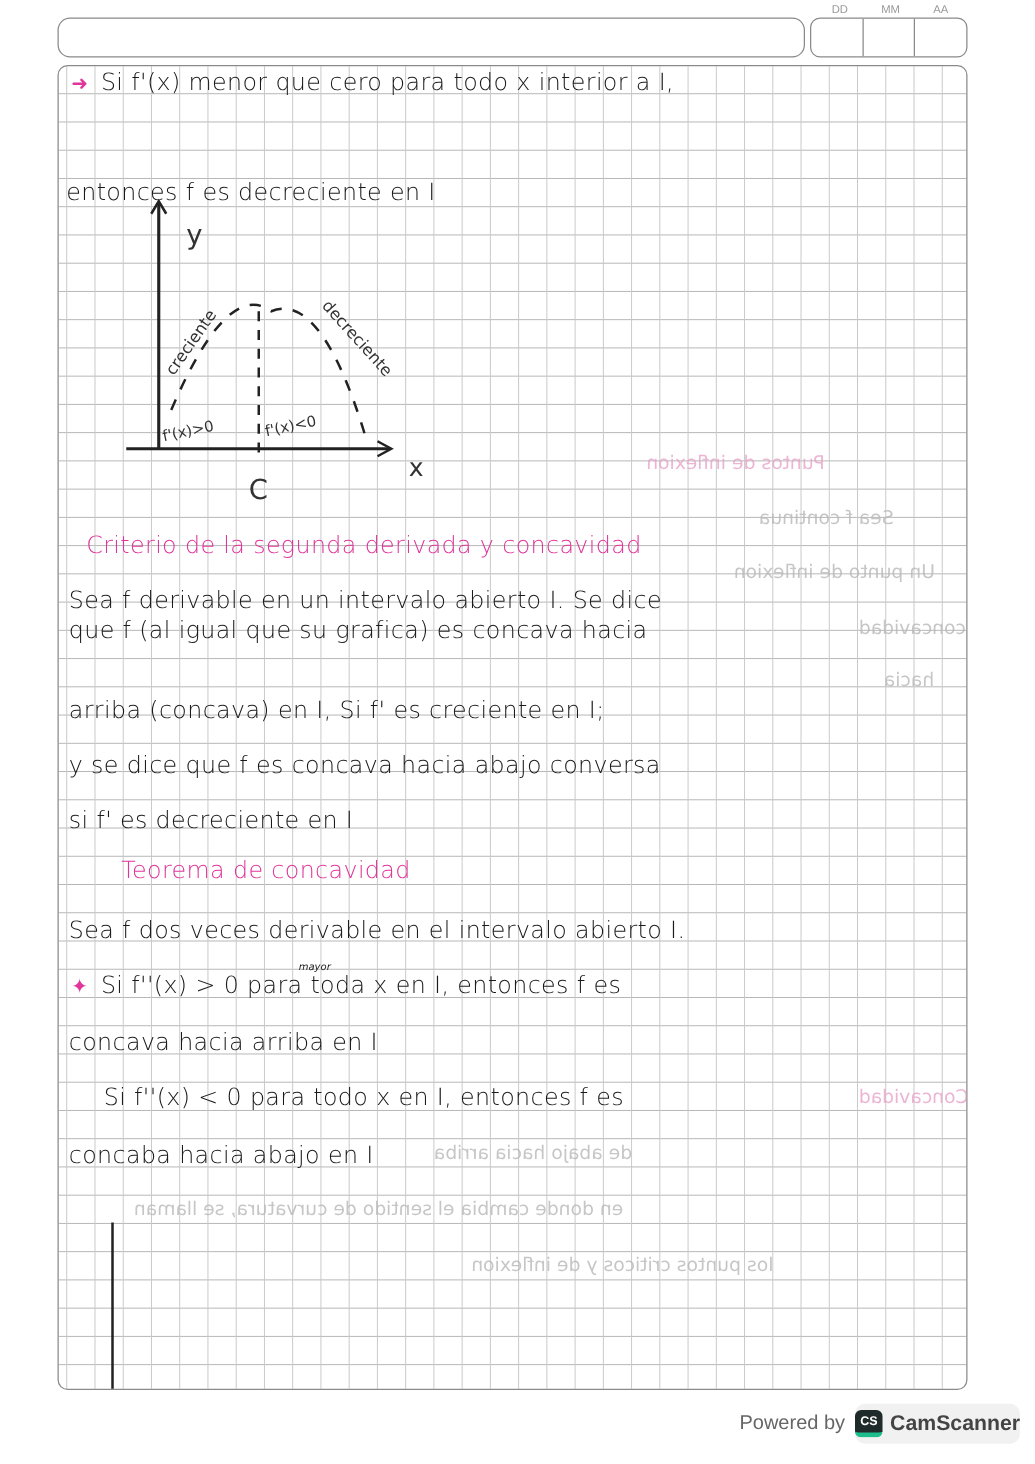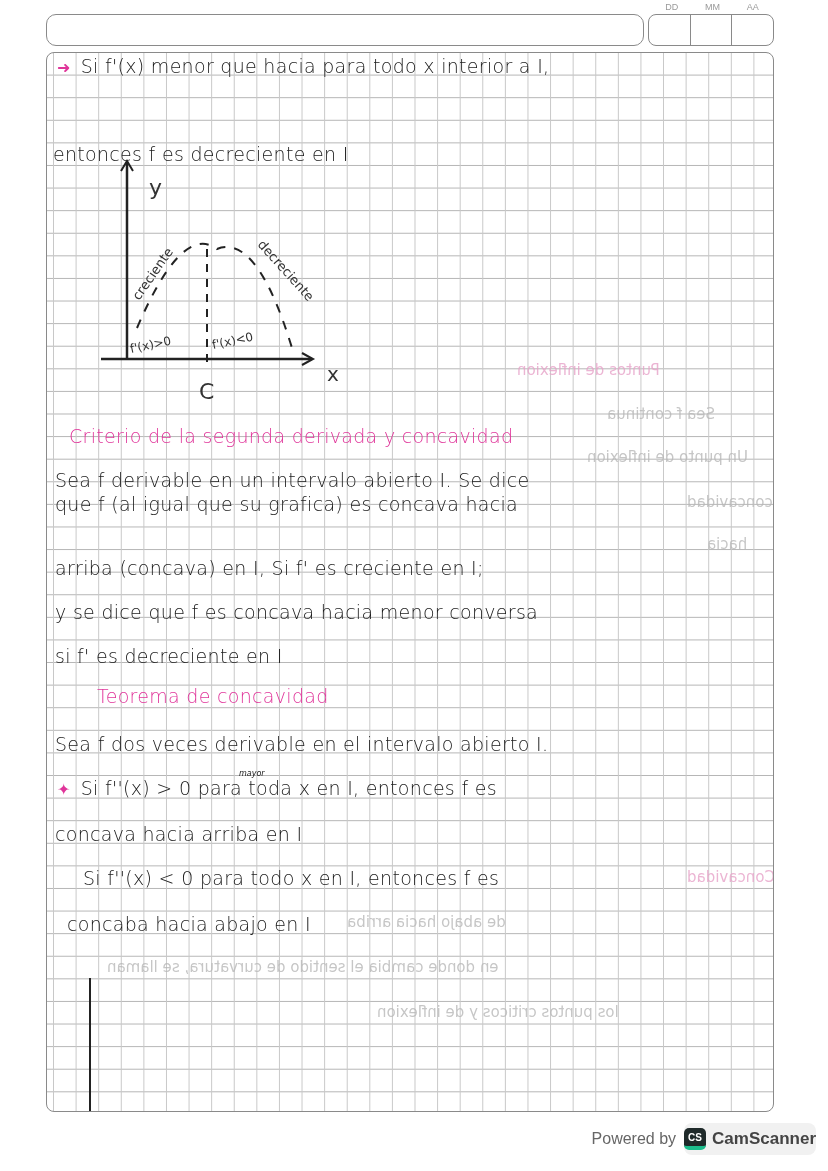--- a/index.html
+++ b/index.html
@@ -93,21 +93,21 @@
   <div class="ghost gray" style="left:560px; top:352px;">Sea f continua</div>
   <div class="ghost gray" style="left:540px; top:395px;">Un punto de inflexion</div>
   <div class="ghost gray" style="left:640px; top:440px;">concavidad</div>
   <div class="ghost gray" style="left:660px; top:482px;">hacia</div>
   <div class="ghost" style="left:640px; top:815px;">Concavidad</div>
   <div class="ghost gray" style="left:300px; top:860px;">de abajo hacia arriba</div>
   <div class="ghost gray" style="left:60px; top:905px;">en donde cambia el sentido de curvatura, se llaman</div>
   <div class="ghost gray" style="left:330px; top:950px;">los puntos criticos y de inflexion</div>
 
   <div class="line" style="top:2px; left:10px;">
-    <span class="bullet">➜</span><span>Si f'(x) menor que hacia para todo x interior a I,</span>
+    <span class="bullet">➜</span><span>Si f'(x) menor que cero para todo x interior a I,</span>
   </div>
   <div class="line" style="top:46px; left:6px;margin-top:44px;">entonces f es decreciente en I</div>
 
   <svg class="graph" width="260" height="250">
     <line x1="40" y1="10" x2="40" y2="206" stroke="#222" stroke-width="2.5"></line>
     <polyline points="34,18 40,8 46,18" fill="none" stroke="#222" stroke-width="2"></polyline>
     <line x1="14" y1="206" x2="225" y2="206" stroke="#222" stroke-width="2.5"></line>
     <polyline points="215,200 226,206 215,212" fill="none" stroke="#222" stroke-width="2"></polyline>
     <path d="M 50 175 Q 95 70 130 96 Q 170 80 205 195" fill="none" stroke="#222" stroke-width="2" stroke-dasharray="9,9"></path>
     <line x1="120" y1="96" x2="120" y2="212" stroke="#222" stroke-width="2" stroke-dasharray="8,7"></line>
@@ -117,31 +117,31 @@
     <text x="0" y="0" font-size="13" transform="translate(52,148) rotate(-55)">creciente</text>
     <text x="0" y="0" font-size="13" transform="translate(170,92) rotate(48)">decreciente</text>
     <text x="0" y="0" font-size="12" transform="translate(44,200) rotate(-12)">f'(x)&gt;0</text>
     <text x="0" y="0" font-size="12" transform="translate(126,196) rotate(-12)">f'(x)&lt;0</text>
   </svg>
 
   <div class="line pink" style="top:372px; left:22px;">Criterio de la segunda derivada y concavidad</div>
   <div class="line" style="top:416px; left:8px;">Sea f derivable en un intervalo abierto I. Se dice</div>
   <div class="line" style="top:440px; left:8px;">que f (al igual que su grafica) es concava hacia</div>
   <div class="line" style="top:504px; left:8px;">arriba (concava) en I, Si f' es creciente en I;</div>
-  <div class="line" style="top:548px; left:8px;">y se dice que f es concava hacia menor conversa</div>
+  <div class="line" style="top:548px; left:8px;">y se dice que f es concava hacia abajo conversa</div>
   <div class="line" style="top:592px; left:8px;">si f' es decreciente en I</div>
   <div class="line pink" style="top:632px; left:26px;margin-left:24px;">Teorema de concavidad</div>
   <div class="line" style="top:680px; left:8px;">Sea f dos veces derivable en el intervalo abierto I.</div>
   <div class="sup-note" style="top:716px; left:178px;padding-left:14px;">mayor</div>
   <div class="line" style="top:724px; left:10px;">
     <span class="bullet">✦</span><span>Si f''(x) &gt; 0 para toda x en I, entonces f es</span>
   </div>
   <div class="line" style="top:770px; left:8px;">concava hacia arriba en I</div>
   <div class="line" style="top:814px; left:36px;">Si f''(x) &lt; 0 para todo x en I, entonces f es</div>
-  <div class="line" style="top:860px; left:8px;padding-left:12px;">concaba hacia abajo en I</div>
+  <div class="line" style="top:860px; left:8px;">concaba hacia abajo en I</div>
 
   <div class="margin-bar"></div>
 </div>
 
 <div class="cs-footer">
   <span class="powered">Powered by</span>
   <div class="cs-badge">
     <div class="cs-logo">CS</div>
     <span class="cs-name">CamScanner</span>
   </div>

